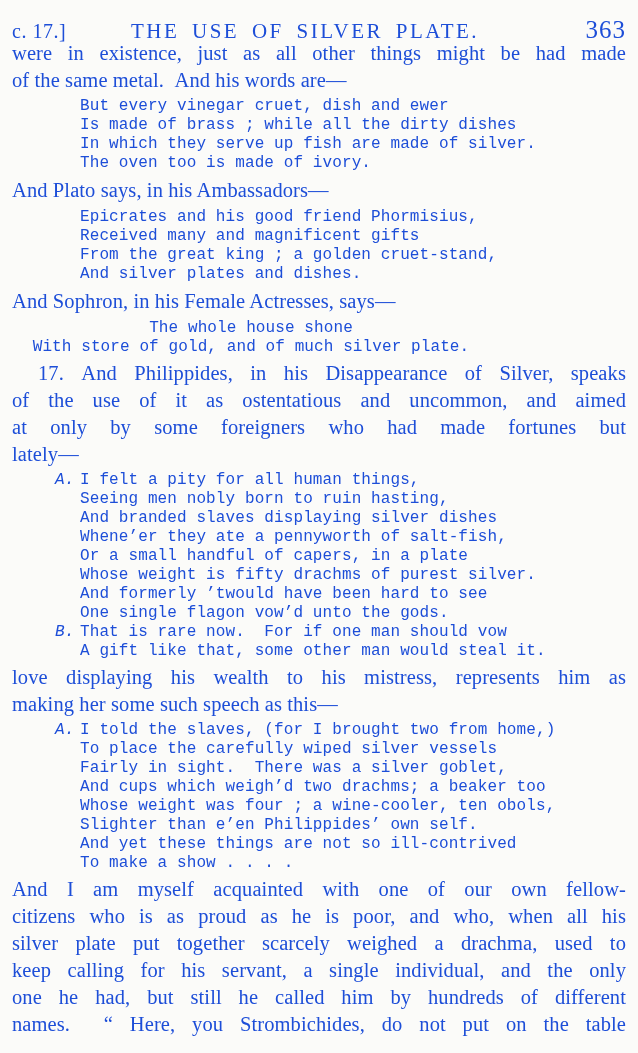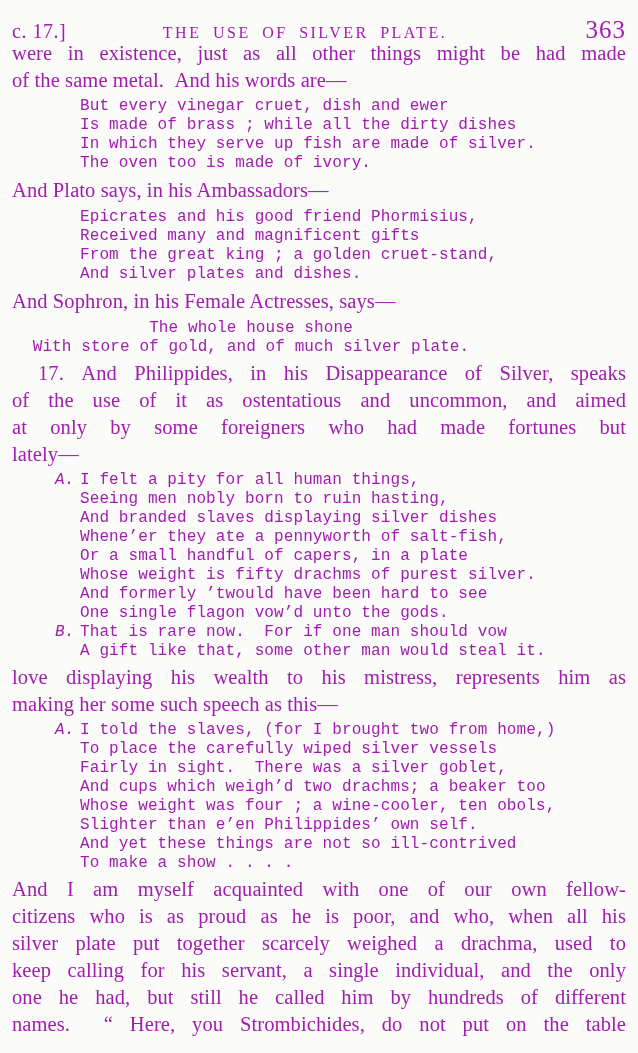--- a/index.html
+++ b/index.html
@@ -7,21 +7,21 @@
     width: 638px; height: 1053px;
     background: #f4f4f2;
     font-family: "Liberation Serif", "DejaVu Serif", serif;
   }
   .page {
     position: relative;
     width: 638px; height: 1053px;
     box-sizing: border-box;
     padding: 10px 12px 0 12px;
     background: #fbfbf9;
-    color: #a21caf;
+    color: #1d4ed8;
     overflow: hidden;
   }
   
   .specks {
     position: absolute; top: 0; left: 0;
     width: 2px; height: 2px; border-radius: 50%;
     background: transparent; pointer-events: none;
     box-shadow:
       588px 60px 0 0.6px #a3a3a0, 622px 125px 0 0.4px #8e8e8a,
       568px 215px 0 0.5px #999995, 610px 255px 0 0.6px #8a8a86,
@@ -37,21 +37,21 @@
   }
 
   .page-header {
     display: flex; align-items: baseline;
     padding: 6px 0 4px 0;
     height: 30px; box-sizing: border-box;
   }
   .chapter-ref { font-size: 20px; width: 110px; letter-spacing: 0.5px; }
   .running-title {
     flex: 1; text-align: center;
-    font-size: 16px; letter-spacing: 2.5px; word-spacing: 5px;
+    font-size: 21px; letter-spacing: 2.5px; word-spacing: 5px;
     transform: translateX(-14px);
   }
   .page-number { width: 110px; text-align: right; font-size: 25px; letter-spacing: 1px; }
 
   .para { font-size: 20.5px; line-height: 27px; letter-spacing: 0.1px; }
   .para .line { text-align: justify; text-align-last: justify; }
   .para .line.endline { text-align: left; text-align-last: left; }
   .para .line.indent { text-indent: 26px; }
 
   .para-single { font-size: 20.5px; line-height: 29px; letter-spacing: 0.1px; }

